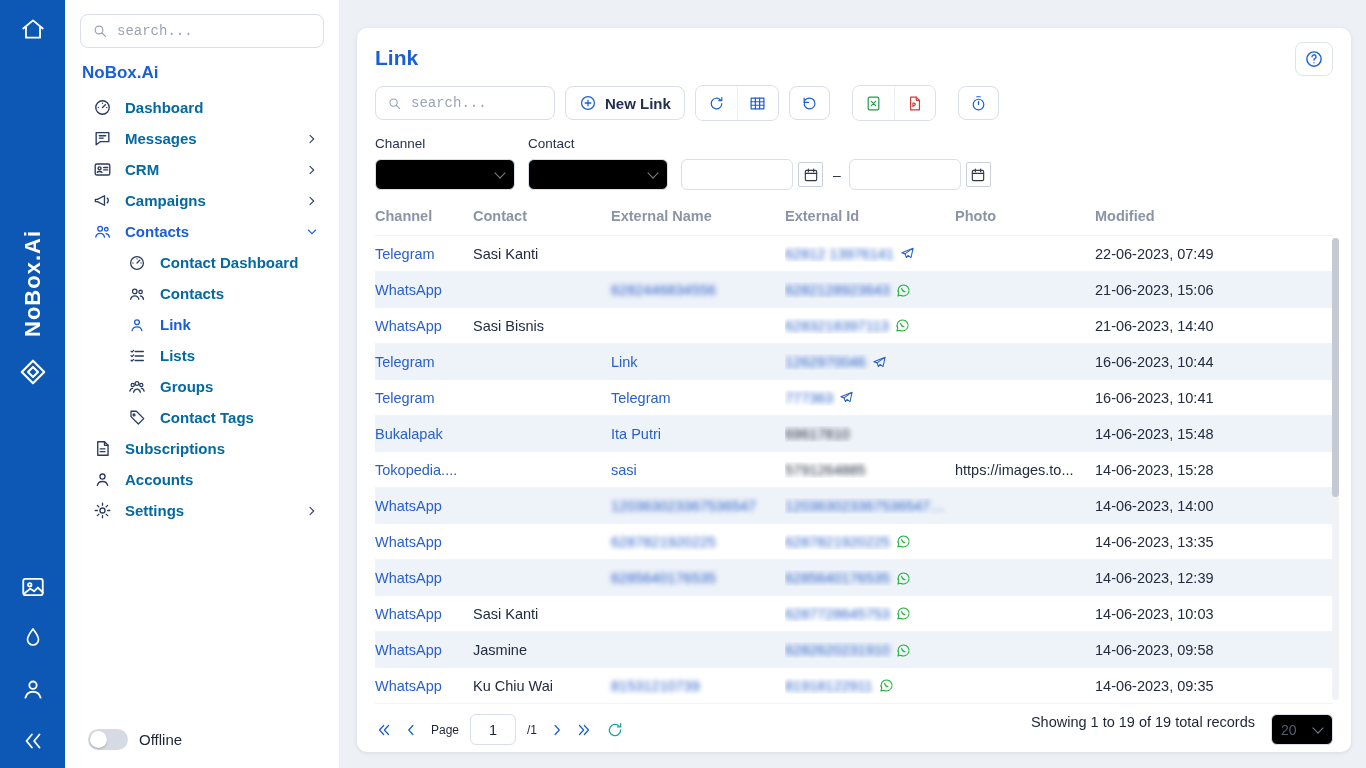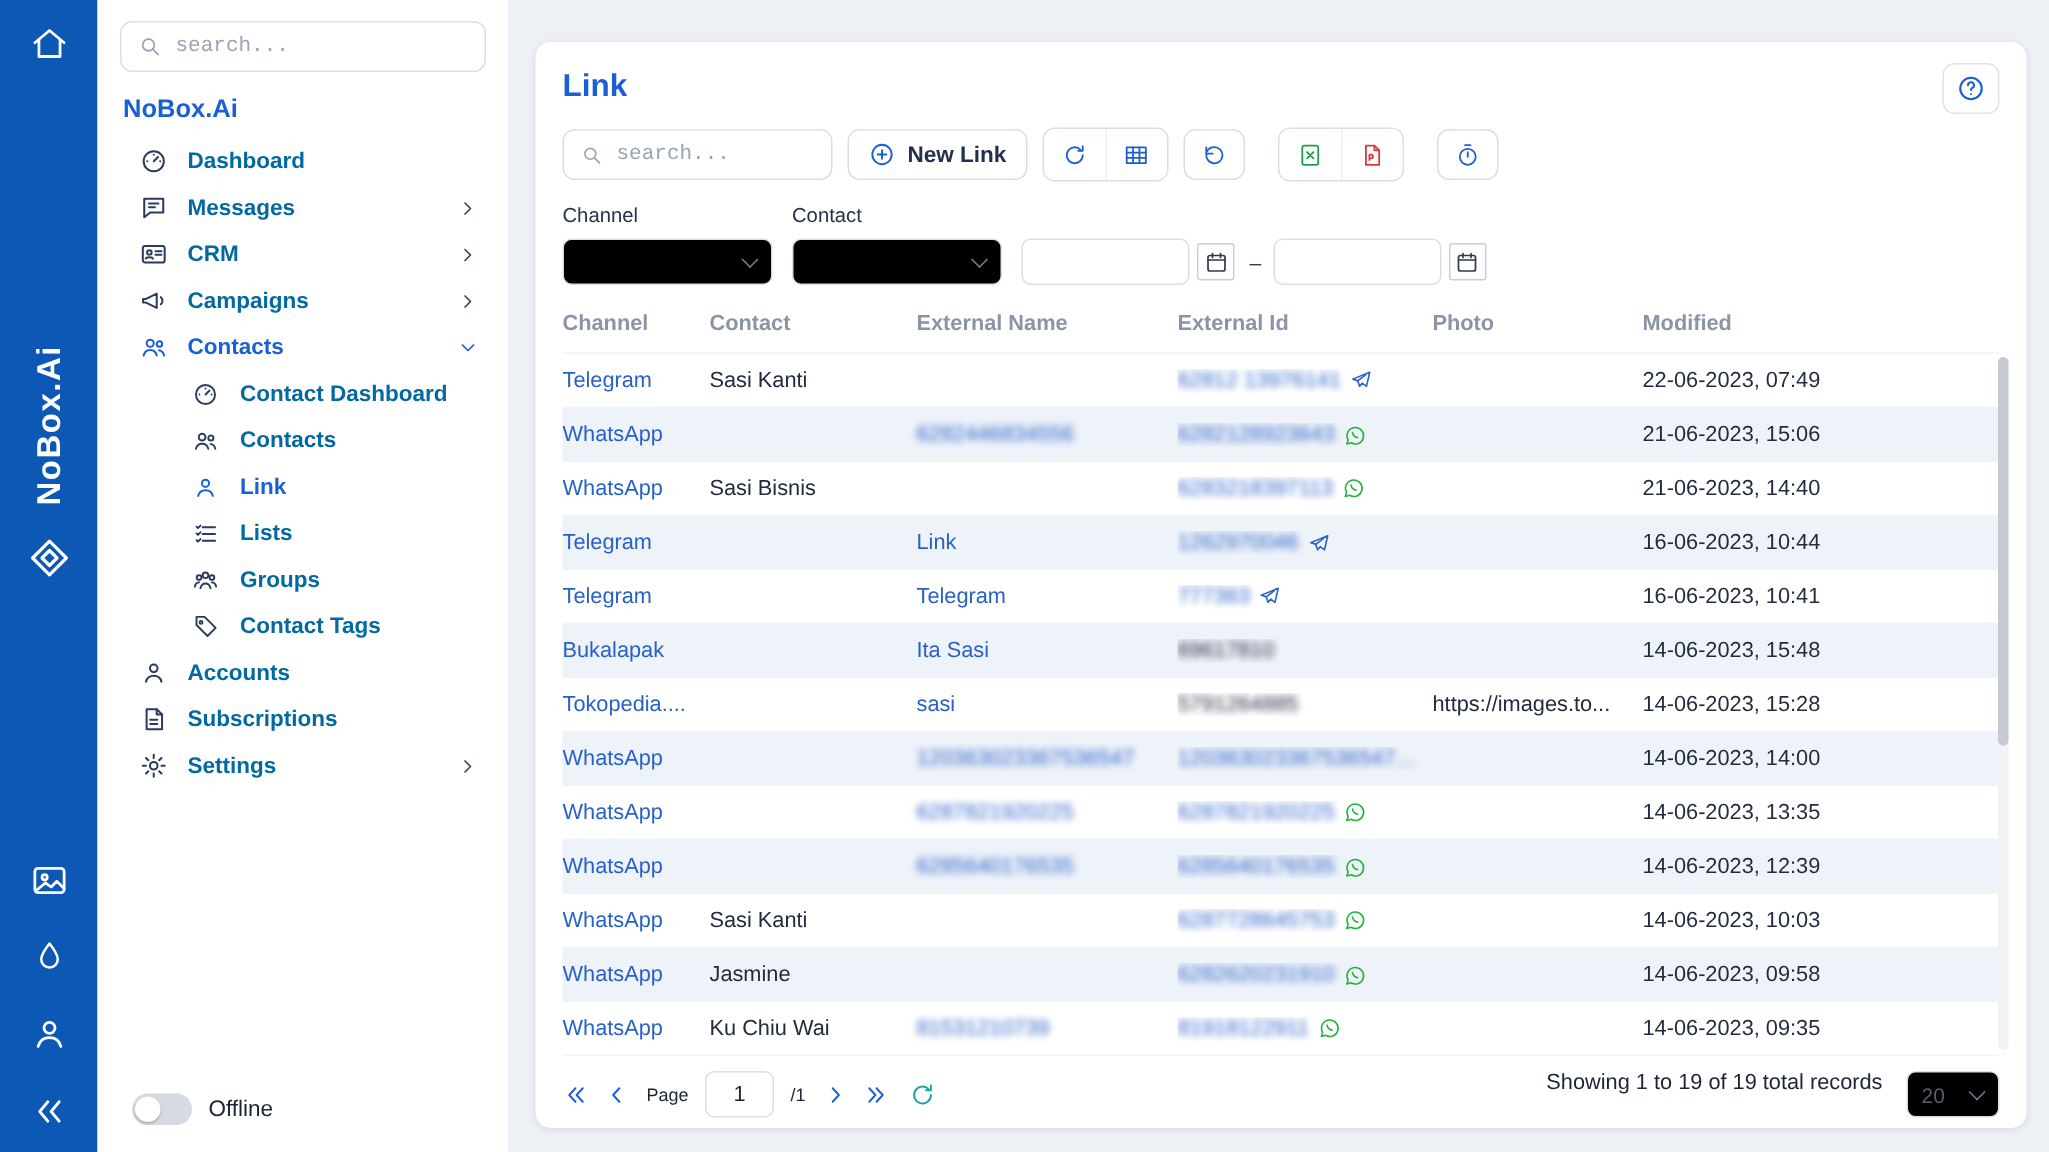--- a/index.html
+++ b/index.html
@@ -357,35 +357,35 @@
           <svg width="18" height="18" viewBox="0 0 24 24" fill="none" stroke="currentColor" stroke-width="1.7" stroke-linecap="round" stroke-linejoin="round" aria-hidden="true">
             <path d="M11.2 3H4v7.2L13.8 20l7.2-7.2z"></path>
             <circle cx="8" cy="7.9" r="1.3"></circle>
           </svg>
         </span>
         <span class="lbl">Contact Tags</span>
       </div>
       <div class="mi">
         <span class="ic">
           <svg width="19" height="19" viewBox="0 0 24 24" fill="none" stroke="currentColor" stroke-width="1.7" stroke-linecap="round" stroke-linejoin="round" aria-hidden="true">
-            <circle cx="12" cy="8.3" r="3.2"></circle>
-            <path d="M5.5 19.5c.8-3.3 3.4-5 6.5-5s5.7 1.7 6.5 5"></path>
-          </svg>
-        </span>
-        <span class="lbl">Accounts</span>
-      </div>
-      <div class="mi">
-        <span class="ic">
-          <svg width="19" height="19" viewBox="0 0 24 24" fill="none" stroke="currentColor" stroke-width="1.7" stroke-linecap="round" stroke-linejoin="round" aria-hidden="true">
             <path d="M6 3.5h8.5L19 8v12.5H6z"></path>
             <path d="M14.5 3.5V8H19"></path>
             <path d="M9 12.5h6M9 16h6"></path>
           </svg>
         </span>
         <span class="lbl">Subscriptions</span>
+      </div>
+      <div class="mi">
+        <span class="ic">
+          <svg width="19" height="19" viewBox="0 0 24 24" fill="none" stroke="currentColor" stroke-width="1.7" stroke-linecap="round" stroke-linejoin="round" aria-hidden="true">
+            <circle cx="12" cy="8.3" r="3.2"></circle>
+            <path d="M5.5 19.5c.8-3.3 3.4-5 6.5-5s5.7 1.7 6.5 5"></path>
+          </svg>
+        </span>
+        <span class="lbl">Accounts</span>
       </div>
       <div class="mi">
         <span class="ic">
           <svg width="19" height="19" viewBox="0 0 24 24" fill="none" stroke="currentColor" stroke-width="1.7" stroke-linecap="round" stroke-linejoin="round" aria-hidden="true">
             <circle cx="12" cy="12" r="3.2"></circle>
             <path d="M12 2.8v2.7M12 18.5v2.7M2.8 12h2.7M18.5 12h2.7M5.5 5.5l1.9 1.9M16.6 16.6l1.9 1.9M18.5 5.5l-1.9 1.9M7.4 16.6l-1.9 1.9"></path>
           </svg>
         </span>
         <span class="lbl">Settings</span>
         <span class="chev">
@@ -616,21 +616,21 @@
                   <path d="M8.2 12.6l8.5-6.3"></path>
                 </svg>
               </span>
             </span>
             <span class="cell dark"></span>
             <span class="cell dark">16-06-2023, 10:41</span>
           </div>
           <div class="tr">
             <span class="cell link">Bukalapak</span>
             <span class="cell dark"></span>
-            <span class="cell link">Ita Sasi</span>
+            <span class="cell link">Ita Putri</span>
             <span class="cell idcell">
               <span class="dark blur" style="overflow:hidden;text-overflow:ellipsis;">69617810</span>
             </span>
             <span class="cell dark"></span>
             <span class="cell dark">14-06-2023, 15:48</span>
           </div>
           <div class="tr">
             <span class="cell link">Tokopedia....</span>
             <span class="cell dark"></span>
             <span class="cell link">sasi</span>

